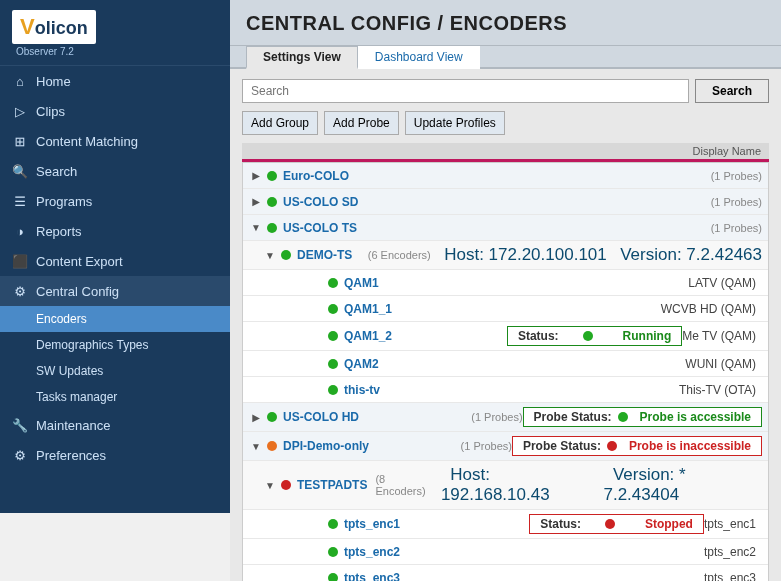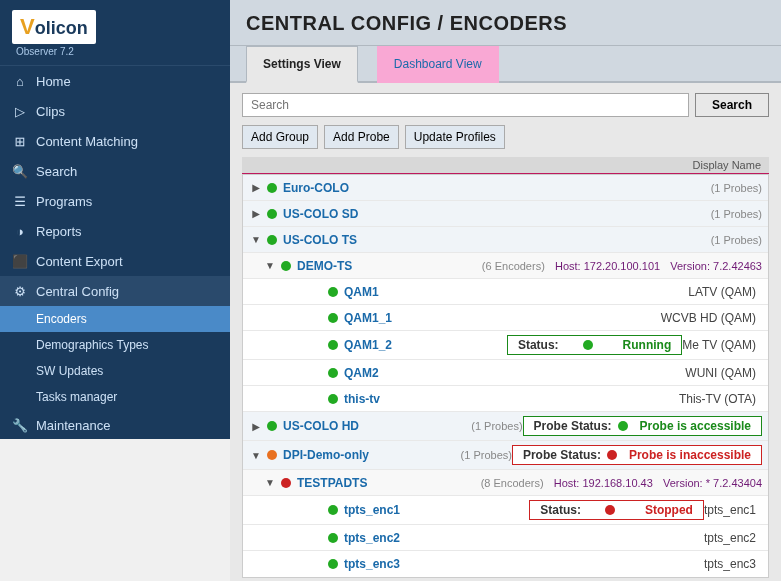--- a/index.html
+++ b/index.html
@@ -6,21 +6,21 @@
     body { font-family: Arial, sans-serif; font-size: 12px; background: #f0f0f0; display: flex; width: 781px; height: 581px; overflow: hidden; }
 
     
     #sidebar {
       width: 230px;
       min-width: 230px;
       background: #1a3a5c;
       color: #fff;
       display: flex;
       flex-direction: column;
-      height: 439px;
+      height: 513px;
       overflow-y: auto;
     }
     #logo-area {
       background: #1a3a5c;
       padding: 10px 12px 8px 12px;
       border-bottom: 1px solid #2a4a6c;
     }
     .logo-box {
       background: #fff;
       display: inline-block;
@@ -85,38 +85,37 @@
     #page-header h1 span { font-weight: bold; color: #222; text-align: right; }
 
     
     #tabs {
       display: flex;
       background: #d0d8e0;
       padding: 0 16px;
       border-bottom: 2px solid #b0b8c0;
     }
     .tab {
-      padding: 10px 16px;
+      padding: 3px 16px;
       cursor: pointer;
       font-size: 12px;
       border: 1px solid transparent;
       margin-bottom: -2px;
       color: #444;
     }
     .tab.active {
       background: #e8e8e8;
       border: 1px solid #b0b8c0;
       border-bottom: 2px solid #e8e8e8;
       color: #222;
       font-weight: bold;
     }
     .tab.inactive {
       color: #1a6aaa;
-      background: #f9a8d4;
-      margin-left: 19px;
+      background: #ffffff;
     }
 
     
     #content {
       flex: 1;
       padding: 10px 12px;
       overflow-y: auto;
       background: #e8e8e8;
     }
 
@@ -156,21 +155,21 @@
       font-size: 12px;
     }
 
     
     .table-header {
       display: flex;
       justify-content: flex-end;
       padding: 2px 8px;
       font-size: 11px;
       color: #555;
-      border-bottom: 1px solid #be185d;
+      border-bottom: 3px solid #be185d;
       background: #d8d8d8;
       margin-bottom: 0;
     }
 
     
     .tree { background: #fff; border: 1px solid #ccc; }
 
     .tree-row {
       display: flex;
       align-items: center;
@@ -192,21 +191,21 @@
     }
     .dot {
       width: 10px; height: 10px; border-radius: 50%;
       display: inline-block; margin-right: 6px; flex-shrink: 0;
     }
     .dot.green { background: #22aa22; }
     .dot.red { background: #cc2222; }
     .dot.orange { background: #e87020; }
 
     .row-name { font-size: 12px; color: #1a6aaa; font-weight: bold; flex: 1; }
-    .row-label { font-size: 11px; color: #701a75; margin-left: 4px; }
+    .row-label { font-size: 17px; color: #0c4a6e; margin-left: 4px; }
     .row-meta { font-size: 11px; color: #888; margin-left: 8px; }
     .display-name { font-size: 12px; color: #444; margin-left: auto; padding-right: 6px; }
 
     
     .status-box {
       border: 1px solid #1a8a1a;
       padding: 2px 10px;
       display: inline-flex;
       align-items: center;
       gap: 24px;

